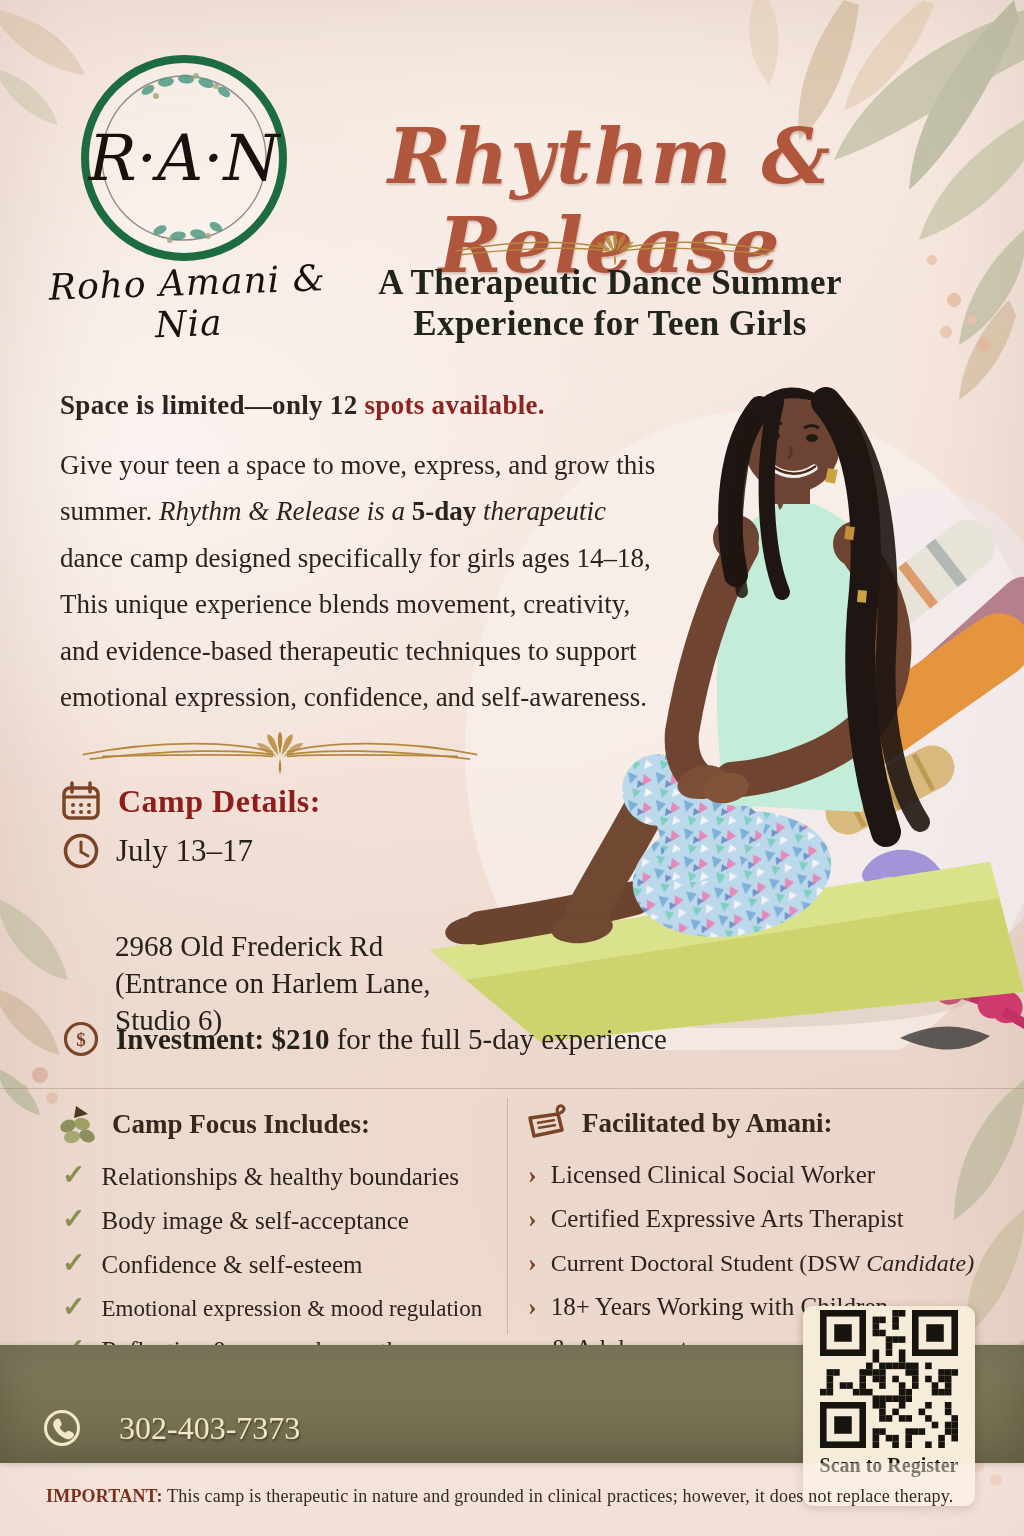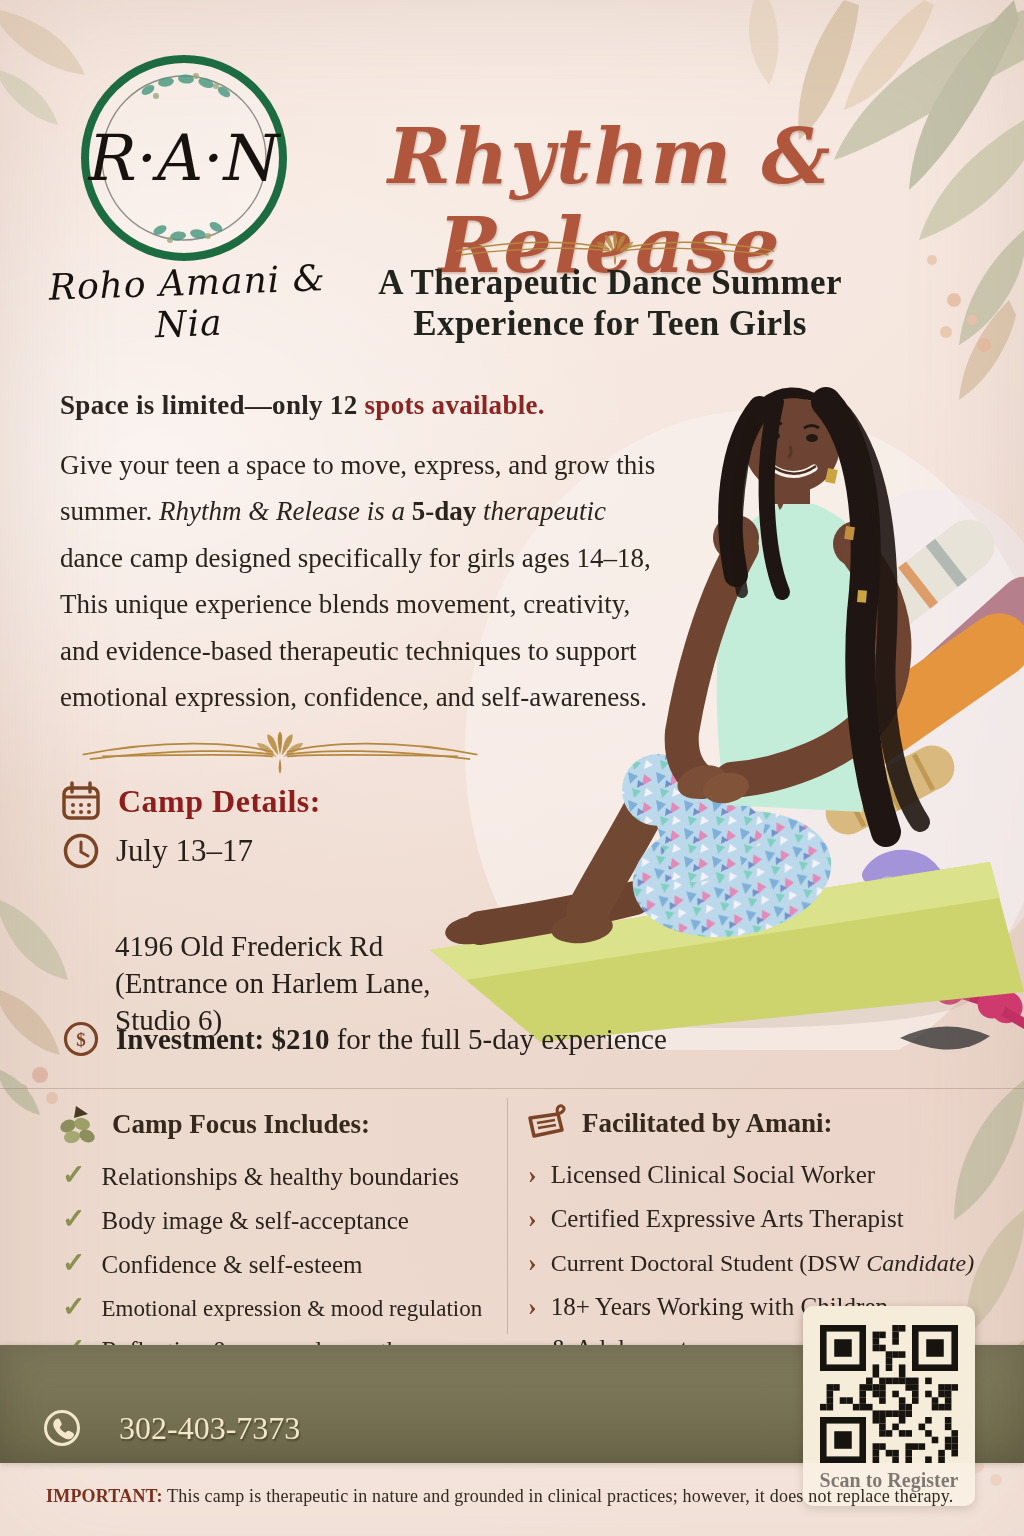--- a/index.html
+++ b/index.html
@@ -63,21 +63,21 @@
     background:linear-gradient(180deg,#817c5f,#767152 60%,#6f6a4e);
     box-shadow:0 2px 6px rgba(60,50,30,.35), inset 0 0 40px rgba(40,35,20,.25);}
   .band-row{position:absolute;display:flex;align-items:center;gap:18px;color:#f3e7cb;
     text-shadow:1px 2px 2px rgba(40,30,10,.5);}
   #band-email{left:44px;top:1358px;font-size:31px;}
   #band-phone{left:42px;top:1408px;font-size:32px;gap:37px;}
 
   
   #qr-card{left:803px;top:1306px;width:172px;height:200px;background:#f5edda;border-radius:10px;
     box-shadow:0 3px 10px rgba(70,50,30,.35);display:flex;flex-direction:column;align-items:center;
-    padding-top:19px;box-sizing:border-box;}
+    padding-top:4px;box-sizing:border-box;}
   #qr-label{font-size:20px;font-weight:bold;color:#17130e;margin-top:6px;}
 
   
   #strip{left:0;top:1463px;width:1024px;height:73px;background:rgba(255,244,238,.45);}
   #disclaimer{left:46px;top:1486px;width:950px;font-size:18px;color:#33291f;letter-spacing:.2px;}
   #disclaimer .label{color:#7b2f1d;font-weight:bold;}
 
   .deco{pointer-events:none;}
 </style>
 </head>
@@ -332,21 +332,21 @@
   <div id="det-date" class="abs det-row">
     <svg class="det-icon" width="38" height="38" viewBox="0 0 38 38">
       <circle cx="19" cy="19" r="15.5" fill="none" stroke="#7c4427" stroke-width="3.5"></circle>
       <path d="M19,10 L19,20 L26,24" fill="none" stroke="#7c4427" stroke-width="3" stroke-linecap="round"></path>
     </svg>
     <span>July 13–17</span>
   </div>
 
 
   <div id="det-addr" class="abs">
-    <div>4196 Old Frederick Rd</div>
+    <div>2968 Old Frederick Rd</div>
     <div>(Entrance on Harlem Lane,</div>
     <div>Studio 6)</div>
   </div>
 
   <div id="det-invest" class="abs det-row">
     <svg class="det-icon" width="38" height="38" viewBox="0 0 38 38">
       <circle cx="19" cy="19" r="15.5" fill="none" stroke="#7c4427" stroke-width="3.2"></circle>
       <text x="19" y="26" text-anchor="middle" font-family="Liberation Serif, serif" font-size="19" font-weight="bold" fill="#7c4427">$</text>
     </svg>
     <span><b>Investment: $210</b><span> for the full 5-day experience</span></span>

